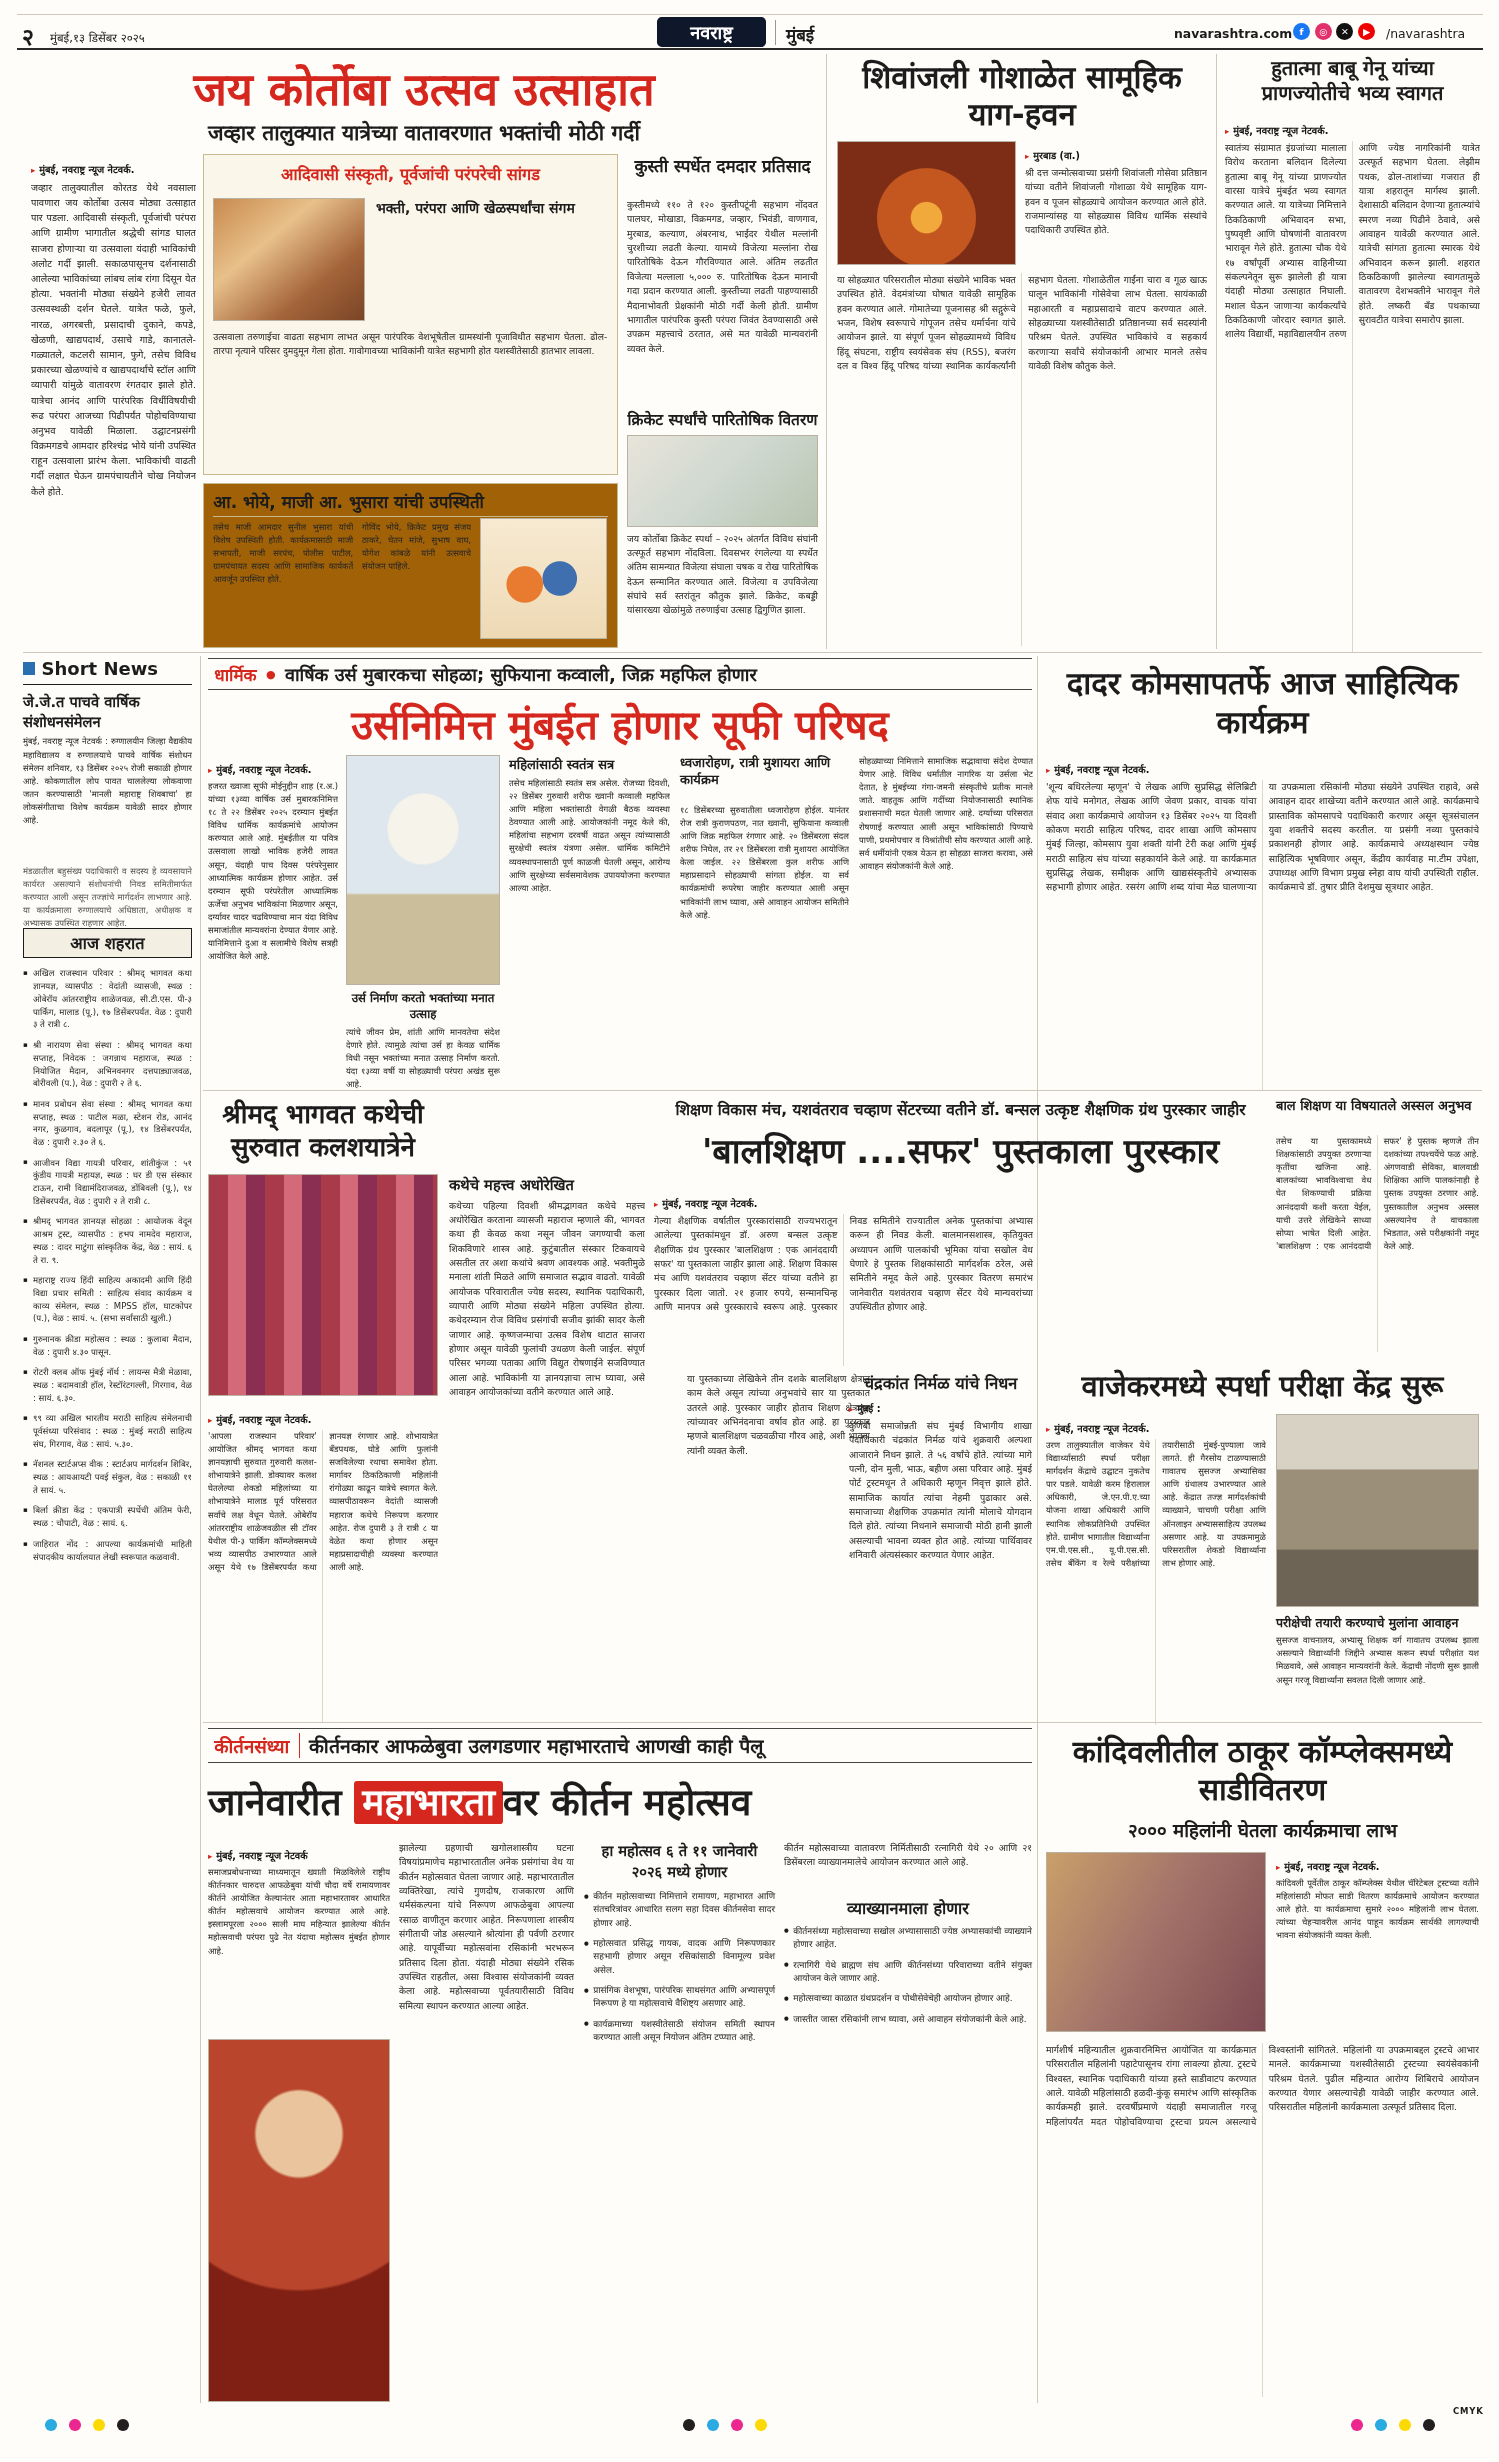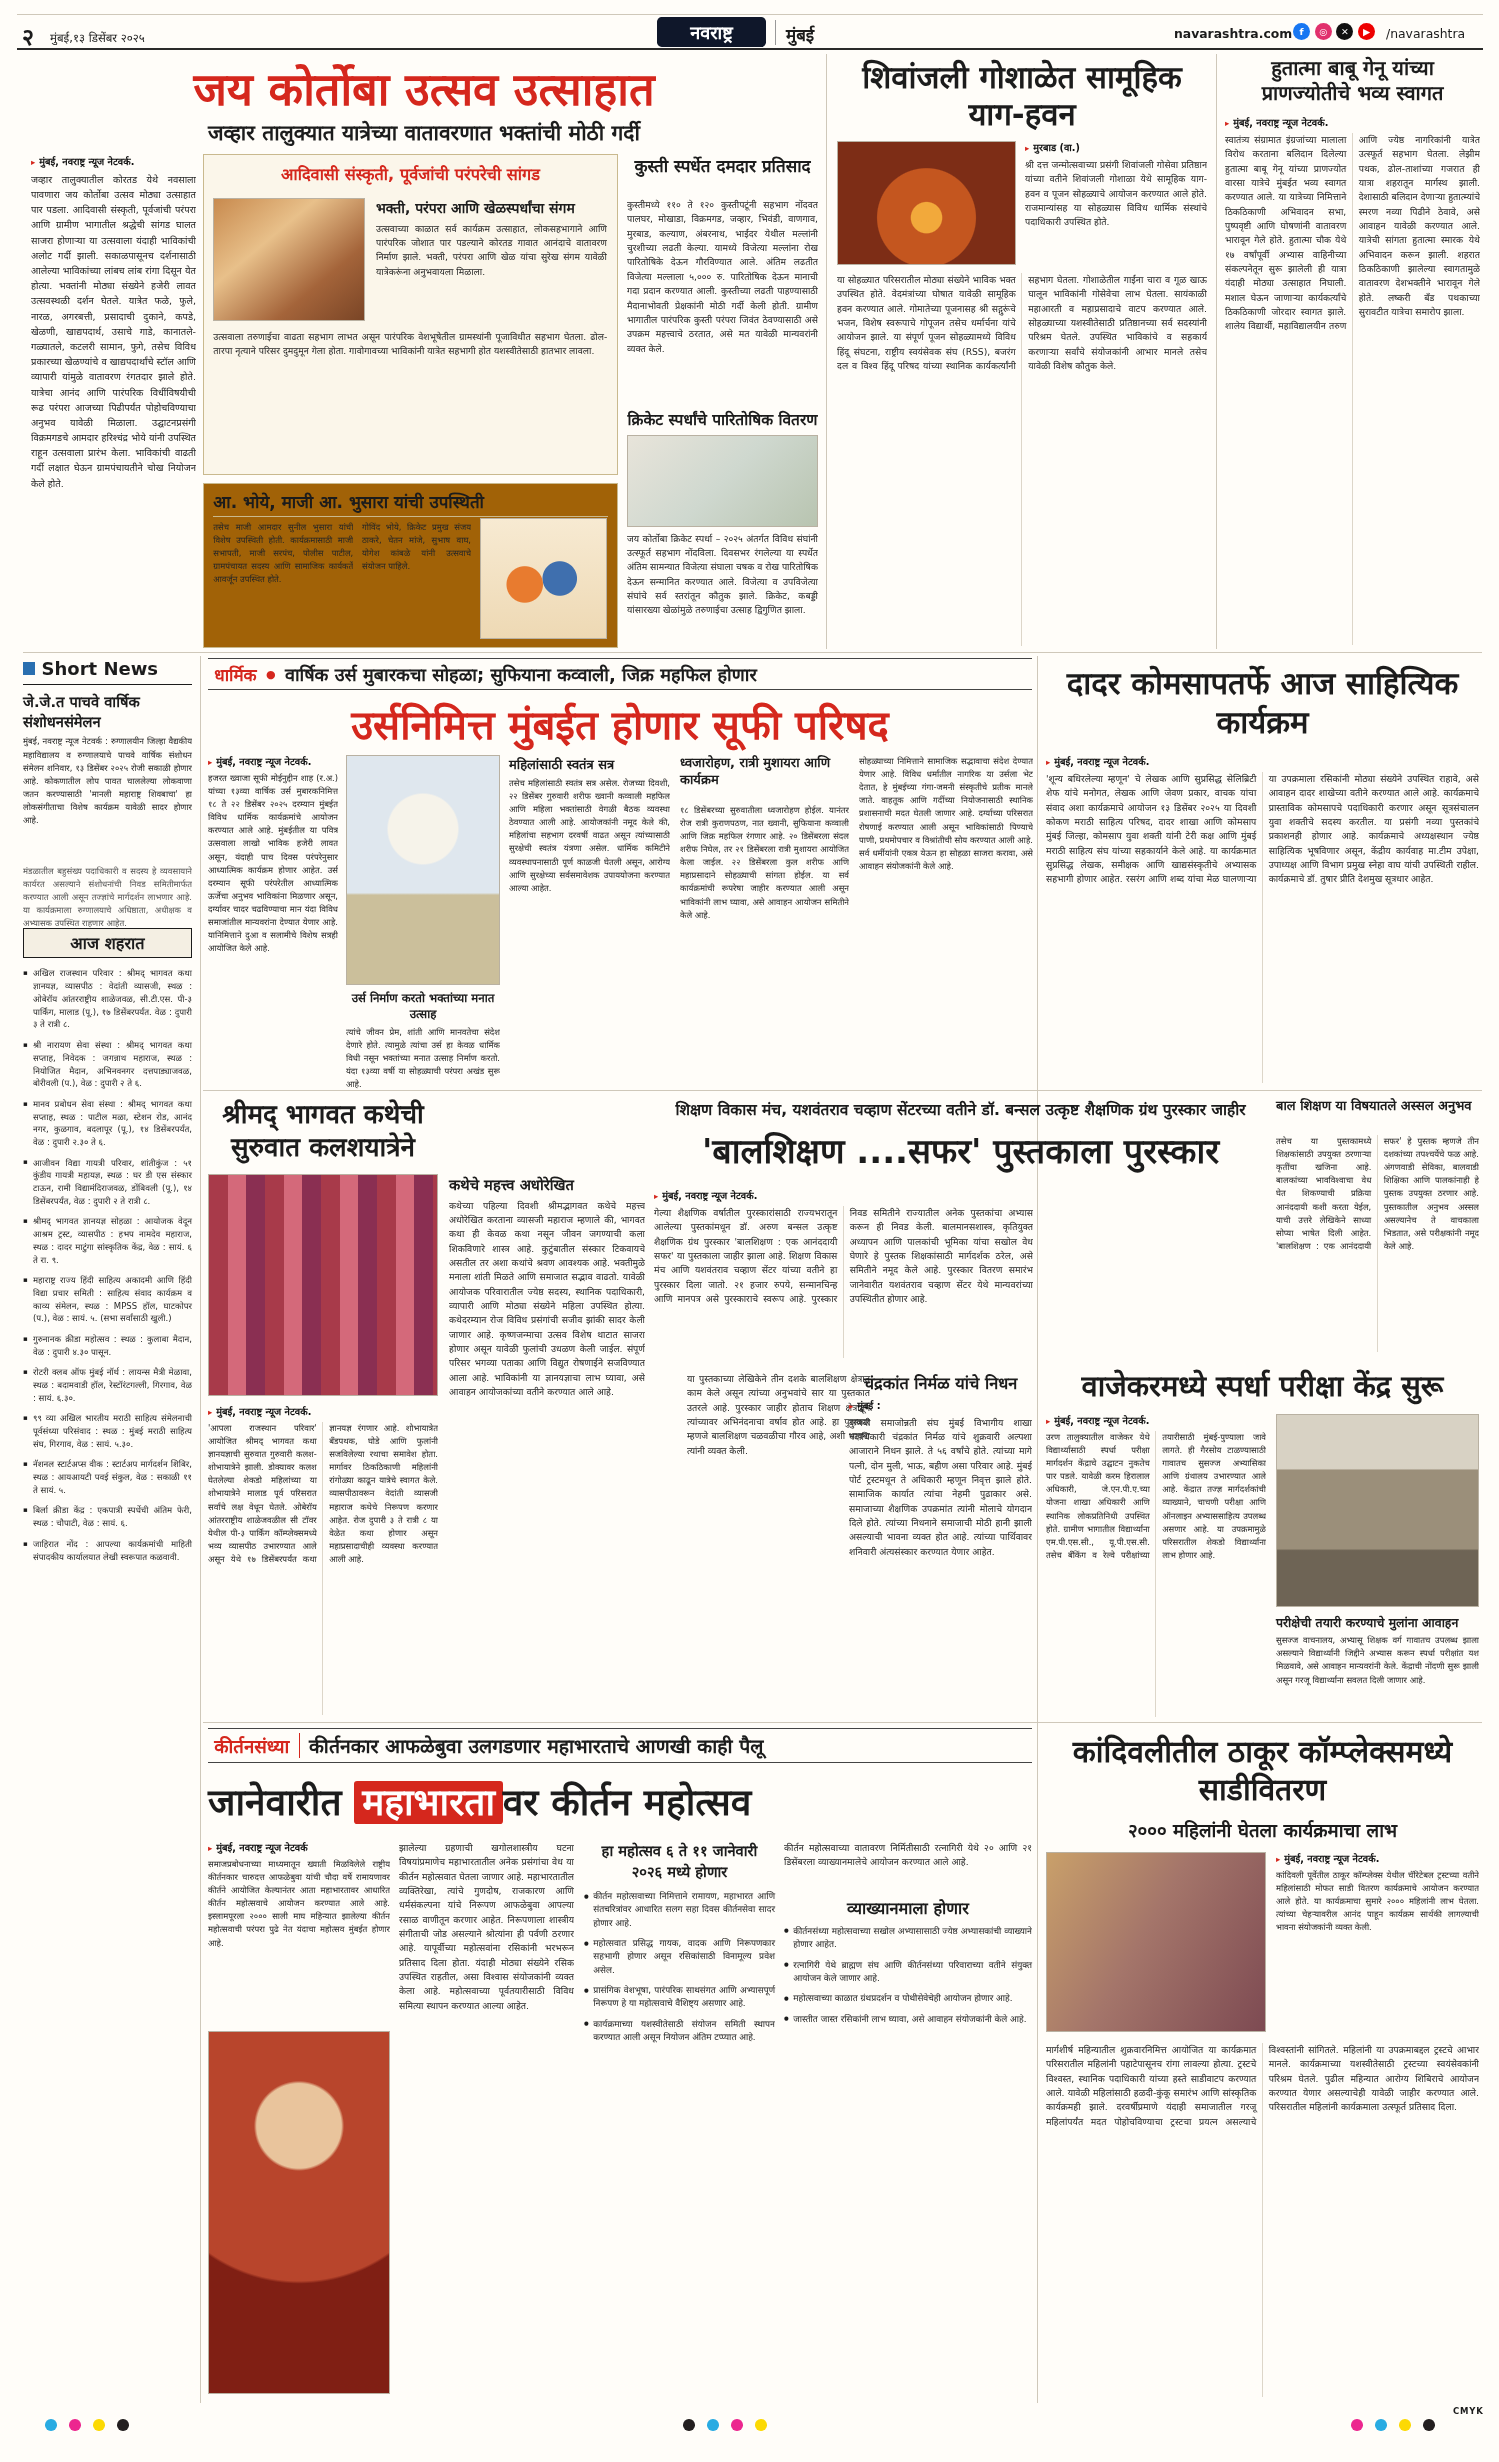--- a/index.html
+++ b/index.html
@@ -3,21 +3,21 @@
 <meta charset="utf-8">
 <style>
   * { margin:0; padding:0; box-sizing:border-box; }
   html,body { background:#e9e7e2; }
   body { font-family:"DejaVu Sans", sans-serif; }
   .page { position:relative; width:1500px; height:2462px; margin:0 auto; background:#fffdf9; color:#1c1c1c; overflow:hidden; }
   .abs { position:absolute; }
   .bt { font-size:9.2px; line-height:1.56; text-align:justify; color:#262626; overflow:hidden; }
   .sm { font-size:8.4px; }
   .c2 { column-count:2; column-gap:12.4px; column-rule:0.8px solid #ddd6c9; }
-  .byline { font-size:9.7px; font-weight:bold; margin-bottom:3.9px; color:#111; }
+  .byline { font-size:9.7px; font-weight:bold; margin-bottom:3.9px; color:#111;margin-top:8px; }
   .bym { color:#d5271d; margin-right:3.9px; font-size:8.5px; }
   .red { color:#d5271d; }
   .ctr { text-align:center; }
   .b { font-weight:bold; }
   .vr { position:absolute; width:0.8px; background:#cfc8ba; }
   .hrule { position:absolute; height:0.8px; background:#cfc8ba; }
   .hrule2 { position:absolute; height:1.6px; background:#2a2a2a; }
   .photo { border:0.8px solid #b9b1a2; }
   .ph-adivasi { background:linear-gradient(140deg,#c88a4e 0%,#e8c08a 35%,#a4643a 70%,#7a4526 100%); }
   .ph-wrestle { background:radial-gradient(circle at 35% 55%,#e87b2f 0 17%,rgba(0,0,0,0) 18%),radial-gradient(circle at 63% 50%,#3f6fae 0 17%,rgba(0,0,0,0) 18%),linear-gradient(#f7ead2,#eed9b4); }
@@ -66,21 +66,20 @@
   <div class="abs" style="left:31px;top:155px;width:165px">
     <div class="byline"><span class="bym">▸</span><span>मुंबई, नवराष्ट्र न्यूज नेटवर्क.</span></div>
     <div class="bt" style="height:475px;font-size:9.5px;line-height:1.6">जव्हार तालुक्यातील कोरतड येथे नवसाला पावणारा जय कोर्तोबा उत्सव मोठ्या उत्साहात पार पडला. आदिवासी संस्कृती, पूर्वजांची परंपरा आणि ग्रामीण भागातील श्रद्धेची सांगड घालत साजरा होणाऱ्या या उत्सवाला यंदाही भाविकांची अलोट गर्दी झाली. सकाळपासूनच दर्शनासाठी आलेल्या भाविकांच्या लांबच लांब रांगा दिसून येत होत्या. भक्तांनी मोठ्या संख्येने हजेरी लावत उत्सवस्थळी दर्शन घेतले. यात्रेत फळे, फुले, नारळ, अगरबत्ती, प्रसादाची दुकाने, कपडे, खेळणी, खाद्यपदार्थ, उसाचे गाडे, कानातले-गळ्यातले, कटलरी सामान, फुगे, तसेच विविध प्रकारच्या खेळण्यांचे व खाद्यपदार्थांचे स्टॉल आणि व्यापारी यांमुळे वातावरण रंगतदार झाले होते. यात्रेचा आनंद आणि पारंपरिक विधींविषयीची रूढ परंपरा आजच्या पिढीपर्यंत पोहोचविण्याचा अनुभव यावेळी मिळाला. उद्घाटनप्रसंगी विक्रमगडचे आमदार हरिश्चंद्र भोये यांनी उपस्थित राहून उत्सवाला प्रारंभ केला. भाविकांची वाढती गर्दी लक्षात घेऊन ग्रामपंचायतीने चोख नियोजन केले होते.</div>
   </div>
 
   <div class="abs boxed" style="left:203px;top:154px;width:415px;height:321px;padding:7.8px 9.3px">
     <div class="ctr b red" style="font-size:16.3px">आदिवासी संस्कृती, पूर्वजांची परंपरेची सांगड</div>
     <div class="abs photo ph-adivasi" style="left:9.3px;top:43px;width:152px;height:123px"></div>
     <div class="abs" style="left:172px;top:43px;width:231px">
       <div class="b" style="font-size:14px;margin-bottom:4.7px">भक्ती, परंपरा आणि खेळस्पर्धांचा संगम</div>
-      <div class="bt" style="height:85px">उत्सवाच्या काळात सर्व कार्यक्रम उत्साहात, लोकसहभागाने आणि पारंपरिक जोशात पार पडल्याने कोरतड गावात आनंदाचे वातावरण निर्माण झाले. भक्ती, परंपरा आणि खेळ यांचा सुरेख संगम यावेळी यात्रेकरूंना अनुभवायला मिळाला.</div>
     </div>
     <div class="abs bt" style="left:9.3px;top:175px;width:394px;height:130px">उत्सवाला तरुणाईचा वाढता सहभाग लाभत असून पारंपरिक वेशभूषेतील ग्रामस्थांनी पूजाविधीत सहभाग घेतला. ढोल-तारपा नृत्याने परिसर दुमदुमून गेला होता. गावोगावच्या भाविकांनी यात्रेत सहभागी होत यशस्वीतेसाठी हातभार लावला.</div>
   </div>
 
   <div class="abs boxed" style="left:203px;top:483px;width:415px;height:165px;padding:6.2px 9.3px;background:#a16207">
     <div class="b" style="font-size:17px;border-bottom:0.8px solid #c9b98e;padding-bottom:3.1px">आ. भोये, माजी आ. भुसारा यांची उपस्थिती</div>
     <div class="abs bt sm" style="left:9.3px;top:37px;width:140px;height:116px">तसेच माजी आमदार सुनील भुसारा यांची विशेष उपस्थिती होती. कार्यक्रमासाठी माजी सभापती, माजी सरपंच, पोलीस पाटील, ग्रामपंचायत सदस्य आणि सामाजिक कार्यकर्ते आवर्जून उपस्थित होते.</div>
     <div class="abs bt sm" style="left:158px;top:37px;width:109px;height:116px">गोविंद भोये, क्रिकेट प्रमुख संजय ठाकरे, चेतन मांजे, सुभाष वाघ, योगेश कांबळे यांनी उत्सवाचे संयोजन पाहिले.</div>
     <div class="abs photo ph-wrestle" style="left:276px;top:34px;width:127px;height:121px"></div>
   </div>

